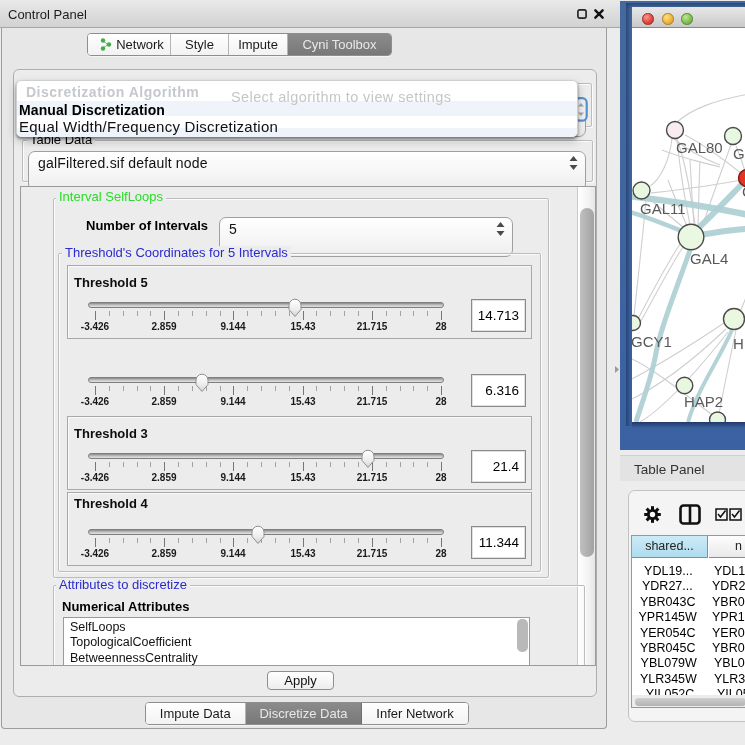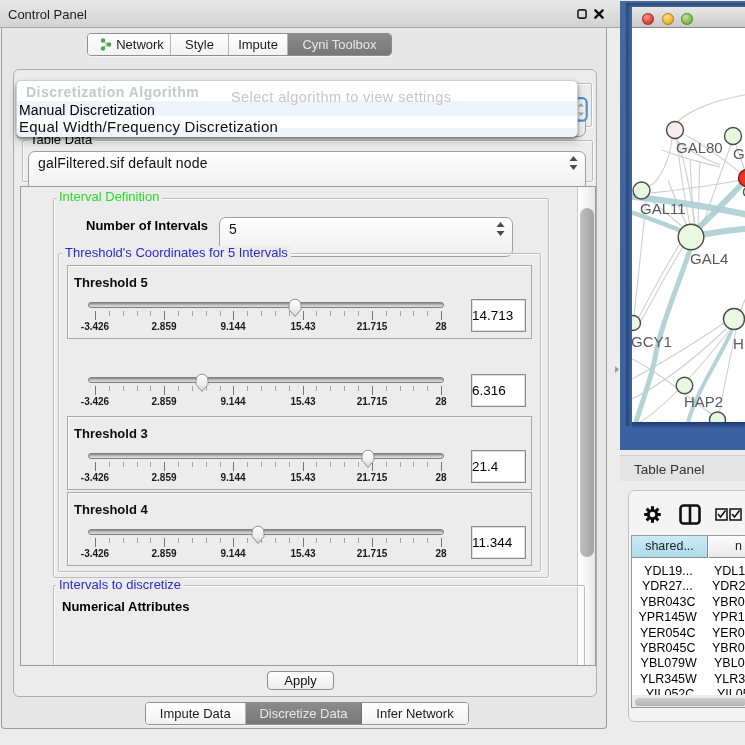--- a/index.html
+++ b/index.html
@@ -39,21 +39,21 @@
 .tbox{position:absolute;left:67px;width:465px;height:74px;background:#ececec;
  border:1px solid #a8a8a8;box-shadow:inset 1px 1px 0 rgba(255,255,255,.7)}
 .tttl{position:absolute;left:6px;font-size:13px;font-weight:bold;color:#0d0d0d}
 .track{position:absolute;left:88px;width:356px;height:6px;border-radius:3px;
  background:linear-gradient(#878787,#c2c2c2 50%,#e2e2e2);border:0.5px solid #7f7f7f}
 .tkM{position:absolute;width:1px;height:9px;background:#777}
 .tkm{position:absolute;width:1px;height:5px;background:#a2a2a2}
 .tkL{position:absolute;width:50px;text-align:center;font-size:10px;font-weight:bold;color:#1a1a1a}
 .vbox{position:absolute;left:470.5px;width:55px;height:33px;background:#fff;
  border:1px solid #8a8a8a;box-shadow:0 0 0 1px #e0e0e0 inset;font-size:13.5px;color:#000;
- text-align:left;line-height:31px;padding-right:6px}
+ text-align:right;line-height:31px;padding-right:6px}
 
 #attlist{position:absolute;left:63px;top:617px;width:467px;height:49px;background:#fff;
  border:1px solid #9a9a9a;font-size:12.5px;color:#111}
 #attlist div{padding:1.5px 0 0 6px;height:15.4px}
 
 .btn{position:absolute;background:linear-gradient(#ffffff,#ededed);border:1px solid #8e8e8e;
  border-radius:4px;font-size:13px;color:#111;text-align:center}
 
 #netwin{position:absolute;left:620px;top:1px;width:125px;height:449px;
  background:linear-gradient(#44699f,#3a61a1)}
@@ -120,21 +120,21 @@
         <path d="M4.5 14 L8.5 9 L0.5 9 Z" fill="#4a4a4a"></path>
       </svg>
  </div>
 
  <div id="spanel">
   <div id="sbar"></div>
   <div id="sthumb"></div>
   <div style="position:absolute;left:-21px;top:-187px;width:596px;height:667px">
    
    <div class="etch" style="left:52.5px;top:198px;width:496px;height:380px"></div>
-   <div class="glabel" style="left:56px;top:190px;color:#27dd27">Interval Definition</div>
+   <div class="glabel" style="left:56px;top:190px;color:#27dd27">Interval SelfLoops</div>
    <div class="abs" style="left:86px;top:218px;font-size:13px;font-weight:bold">Number of Intervals</div>
    <div class="combo" style="left:219px;top:217px;width:294px">
      <span class="cv">5</span>
      <svg class="arr" style="right:7px;top:4px" width="9" height="14" viewBox="0 0 9 14">
             <path d="M4.5 0 L8.5 5 L0.5 5 Z" fill="#4a4a4a"></path>
             <path d="M4.5 14 L8.5 9 L0.5 9 Z" fill="#4a4a4a"></path>
           </svg>
    </div>
    
    <div class="etch" style="left:58px;top:253px;width:483px;height:319px"></div>
@@ -259,21 +259,21 @@
 <div class="tkm" style="left:399.5px;top:462px"></div>
 <div class="tkm" style="left:413.3px;top:462px"></div>
 <div class="tkm" style="left:427.2px;top:462px"></div>
 <div class="tkM" style="left:441.0px;top:462px"></div>
 <div class="tkL" style="left:416.0px;top:471.5px">28</div>
 <svg class="abs" style="left:360.3px;top:449px" width="16" height="20" viewBox="0 0 16 20">
 <path d="M2 7.2 A6 6 0 0 1 14 7.2 L14 11.5 L8 18.5 L2 11.5 Z" fill="url(#thg)" stroke="#8f8f8f" stroke-width="1"></path>
 </svg>
 <div class="vbox" style="top:450px">21.4</div>
 <div class="tbox" style="top:492px">
-  <div class="tttl" style="top:9px">Threshold 4</div>
+  <div class="tttl" style="top:3px">Threshold 4</div>
 </div>
 <div class="track" style="top:529px"></div>
 <div class="tkM" style="left:95.0px;top:538px"></div>
 <div class="tkL" style="left:70.0px;top:547.5px">-3.426</div>
 <div class="tkm" style="left:108.8px;top:538px"></div>
 <div class="tkm" style="left:122.7px;top:538px"></div>
 <div class="tkm" style="left:136.5px;top:538px"></div>
 <div class="tkm" style="left:150.4px;top:538px"></div>
 <div class="tkM" style="left:164.2px;top:538px"></div>
 <div class="tkL" style="left:139.2px;top:547.5px">2.859</div>
@@ -301,22 +301,28 @@
 <div class="tkm" style="left:427.2px;top:538px"></div>
 <div class="tkM" style="left:441.0px;top:538px"></div>
 <div class="tkL" style="left:416.0px;top:547.5px">28</div>
 <svg class="abs" style="left:249.6px;top:525px" width="16" height="20" viewBox="0 0 16 20">
 <path d="M2 7.2 A6 6 0 0 1 14 7.2 L14 11.5 L8 18.5 L2 11.5 Z" fill="url(#thg)" stroke="#8f8f8f" stroke-width="1"></path>
 </svg>
 <div class="vbox" style="top:526px">11.344</div>
 
    
    <div class="etch" style="left:53px;top:585px;width:532px;height:90px"></div>
-   <div class="glabel" style="left:56px;top:578px;color:#2a2ace">Intervals to discretize</div>
+   <div class="glabel" style="left:56px;top:578px;color:#2a2ace">Attributes to discretize</div>
    <div class="abs" style="left:62px;top:599px;font-size:13px;font-weight:bold">Numerical Attributes</div>
+   <div id="attlist">
+     <div>SelfLoops</div>
+     <div>TopologicalCoefficient</div>
+     <div>BetweennessCentrality</div>
+     <div style="position:absolute;right:1px;top:1px;width:11px;height:33px;border-radius:5px;background:#b9b9b9;padding:0"></div>
+   </div>
   </div>
  </div>
  <div class="btn" style="left:265px;top:671px;width:67px;height:19px;line-height:17px">Apply</div>
 
  <div class="seg" style="left:143px;top:701.5px">
    <div class="s" style="width:99.5px">Impute Data</div>
    <div class="s sel" style="width:116px">Discretize Data</div>
    <div class="s" style="width:106px">Infer Network</div>
  </div>
 </div>
@@ -491,15 +497,15 @@
  <div style="position:absolute;left:0;top:158.5px;width:114px;height:14px;background:#ececec"></div>
  <div style="position:absolute;left:3px;top:161.5px;width:111px;height:8px;border-radius:4px;background:linear-gradient(#cfcfcf,#b3b3b3)"></div>
 </div>
 
 <div class="abs" style="left:16px;top:80px;width:562px;height:57px;background:#fff;border:1px solid #cfcfcf;
  border-radius:5px;box-shadow:0 2px 3px rgba(0,0,0,.4),0 4px 10px rgba(0,0,0,.22)">
  <div class="abs" style="left:0;top:20px;width:100%;height:15px;background:#eff4fb"></div>
  <div class="abs" style="left:0;top:47px;width:100%;height:9px;background:#eff4fb;border-radius:0 0 5px 5px"></div>
  <div class="abs" style="left:9px;top:3px;font-size:14px;font-weight:bold;color:#c5c8cc;letter-spacing:.5px">Discretization Algorithm</div>
  <div class="abs" style="left:214px;top:7.5px;font-size:14.5px;color:#c6c6c6;letter-spacing:.4px">Select algorithm to view settings</div>
- <div class="abs" style="left:2px;top:21px;font-size:14px;font-weight:normal;color:#000;letter-spacing:.1px">Manual Discretization</div>
+ <div class="abs" style="left:2px;top:21px;font-size:14px;font-weight:bold;color:#000;letter-spacing:.1px">Manual Discretization</div>
  <div class="abs" style="left:2px;top:36.5px;font-size:15px;color:#101010;letter-spacing:.25px">Equal Width/Frequency Discretization</div>
 </div>
 
 </body></html>

